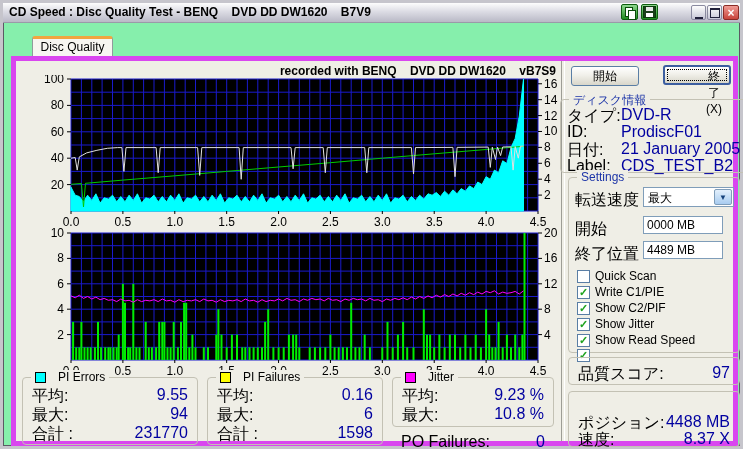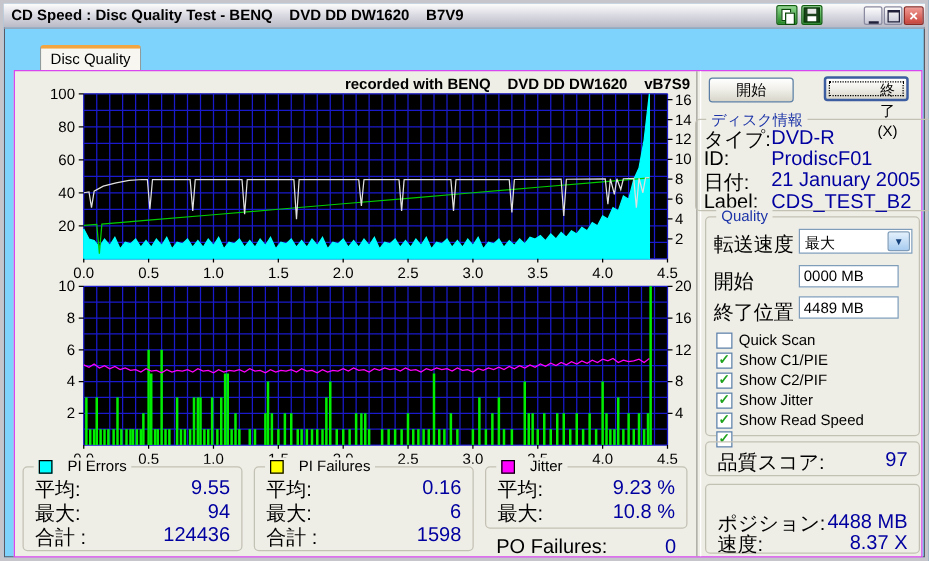--- a/index.html
+++ b/index.html
@@ -1,16 +1,16 @@
 <!DOCTYPE html>
 <html><head>
 <meta charset="utf-8">
 <style>
   html,body{margin:0;padding:0;background:#9aa0a8;font-family:"Liberation Sans",sans-serif;}
-  .window{position:relative;width:743px;height:449px;background:#7dd3fc;
+  .window{position:relative;width:743px;height:449px;background:#86efac;
     border:3px solid #C6C5CC;box-shadow:0 0 0 1px #5a5a64 inset, 0 0 0 1px #52525c;box-sizing:border-box;}
   
   .titlebar{position:absolute;left:0;top:0;right:0;height:19px;
     background:linear-gradient(180deg,#fdfdfd 0%,#dcdce4 45%,#b9b9c6 100%);
     border-bottom:1px solid #9a9aa8;}
   .title-text{position:absolute;left:6px;top:2px;font-size:12px;font-weight:bold;color:#000;white-space:pre;}
   .tb-btn{position:absolute;top:1px;width:17px;height:16px;border-radius:2px;box-sizing:border-box;
     display:flex;align-items:center;justify-content:center;cursor:default;}
   .tb-green{background:linear-gradient(180deg,#8fd88f,#1f8a1f);border:1px solid #0e5e0e;}
   .tb-sys{background:linear-gradient(180deg,#fdfdfd,#c6c6d6);border:1px solid #8a8aa0;}
@@ -22,21 +22,21 @@
   .ic-save{width:11px;height:10px;background:#1b401b;border:1px solid #0a3a0a;position:relative;}
   .ic-save:before{content:"";position:absolute;left:2px;top:0;width:7px;height:4px;background:#e8e8e8;}
   .ic-save:after{content:"";position:absolute;left:2px;bottom:0;width:7px;height:4px;background:#fff;}
   .ic-min{width:8px;height:8px;border-bottom:2px solid #20203a;margin-top:2px;}
   .ic-max{width:8px;height:7px;border:1px solid #20203a;border-top:2px solid #20203a;}
   
   .tab{position:absolute;left:29px;top:33px;width:79px;height:20px;background:#F7F6F1;
     border:1px solid #919B9C;border-bottom:none;border-top:3px solid #F2A540;border-radius:3px 3px 0 0;
     font-size:12px;color:#000;text-align:center;line-height:17px;}
   .tabpage{position:absolute;left:8px;top:53px;width:727px;height:390px;background:#EFEEE6;
-    border:1px solid #d946ef;box-sizing:border-box;}
+    border:5px solid #d946ef;box-sizing:border-box;}
   
   .chart-header{position:absolute;left:13px;top:3px;width:527px;text-align:right;
     font-size:12px;font-weight:bold;color:#000;white-space:pre;}
   svg text.tick{font-family:"Liberation Sans",sans-serif;font-size:12px;fill:#000;}
   .chart{position:absolute;}
   #chart-top{left:13px;top:14px;}
   #chart-bottom{left:13px;top:164px;}
   
   .groupbox{position:absolute;border:1px solid #C3C1B4;border-radius:4px;box-sizing:border-box;}
   .group-title{position:absolute;top:-8px;left:8px;background:#EFEEE6;padding:0 4px;font-size:12px;color:#1D35A8;}
@@ -429,21 +429,21 @@
       <div class="statrow" style="top:8px;">
           <span class="lbl">平均:</span>
           <span class="val">9.55</span>
         </div>
       <div class="statrow" style="top:27px;">
           <span class="lbl">最大:</span>
           <span class="val">94</span>
         </div>
       <div class="statrow" style="top:46px;">
           <span class="lbl">合計 :</span>
-          <span class="val">124436</span>
+          <span class="val">231770</span>
         </div>
     </div>
 
     <div class="groupbox" style="left:191px;top:316px;width:176px;height:68px;">
       <span class="group-title black">
           <span class="swatch" style="background: rgb(255, 255, 0);"></span>
           <span>PI Failures</span>
         </span>
       <div class="statrow" style="top:8px;">
           <span class="lbl">平均:</span>
@@ -487,38 +487,38 @@
       <div class="fieldlbl fieldval" style="left:60px;top:6px;">DVD-R</div>
       <div class="fieldlbl" style="left:6px;top:23px;">ID:</div>
       <div class="fieldlbl fieldval" style="left:60px;top:23px;">ProdiscF01</div>
       <div class="fieldlbl" style="left:6px;top:40px;">日付:</div>
       <div class="fieldlbl fieldval" style="left:60px;top:40px;">21 January 2005</div>
       <div class="fieldlbl" style="left:6px;top:57px;">Label:</div>
       <div class="fieldlbl fieldval" style="left:60px;top:57px;">CDS_TEST_B2</div>
     </div>
 
     <div class="groupbox" style="left:552px;top:116px;width:172px;height:176px;">
-      <span class="group-title">Quality</span>
+      <span class="group-title">Settings</span>
       <div class="fieldlbl" style="left:6px;top:12px;">転送速度</div>
       <div class="combo" style="left:74px;top:9px;">
         <span class="cval">最大</span>
         <span class="carrow">▼</span>
       </div>
       <div class="fieldlbl" style="left:6px;top:41px;">開始</div>
       <input class="xp-input" style="left: 74px; top: 38px;" value="0000 MB">
       <div class="fieldlbl" style="left:6px;top:66px;">終了位置</div>
       <input class="xp-input" style="left: 74px; top: 63px;" value="4489 MB">
 
       <div class="cb" style="left:8px;top:91px;">
         <span class="box"></span>
         <span>Quick Scan</span>
         </div>
       <div class="cb" style="left:8px;top:107px;">
         <span class="box">✓</span>
-        <span>Show C1/PIE</span>
+        <span>Write C1/PIE</span>
         </div>
       <div class="cb" style="left:8px;top:123px;">
         <span class="box">✓</span>
         <span>Show C2/PIF</span>
         </div>
       <div class="cb" style="left:8px;top:139px;">
         <span class="box">✓</span>
         <span>Show Jitter</span>
         </div>
       <div class="cb" style="left:8px;top:155px;">

